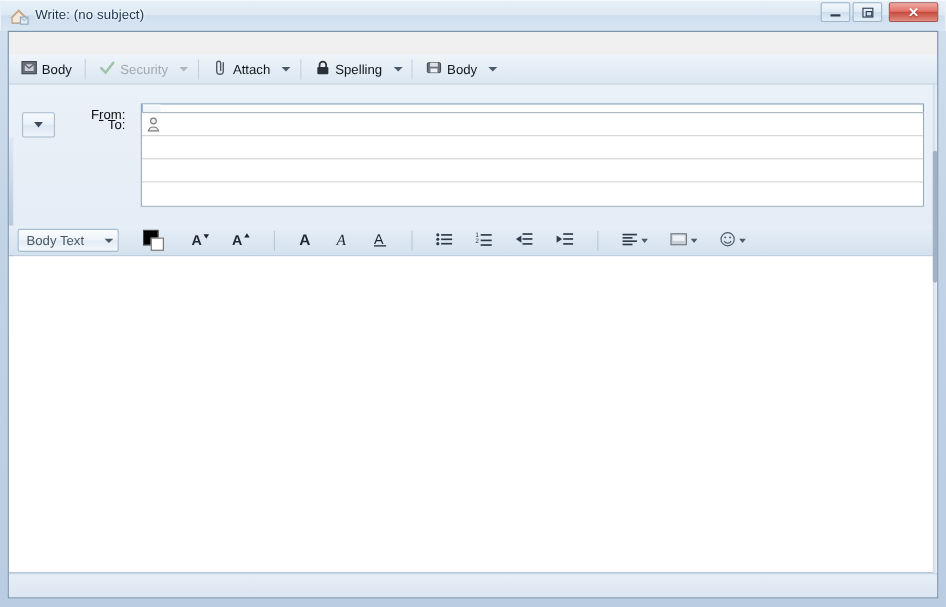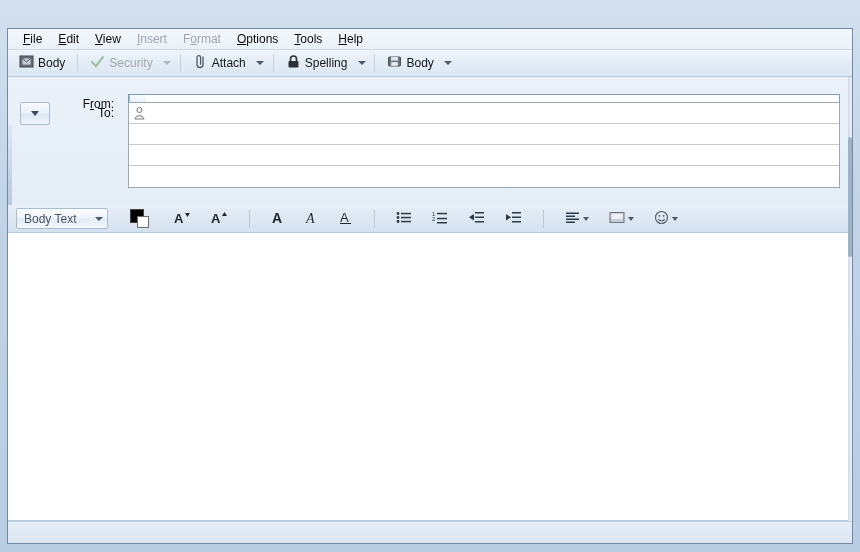--- a/index.html
+++ b/index.html
@@ -279,33 +279,50 @@
   #left-sliver {
     position: absolute; left: 0; top: 48px; width: 4px; height: 178px;
     background: linear-gradient(to bottom, #dde8f3 0%, #b7c9dd 45%, #8fa6bf 55%, #d6e2ef 100%);
   }
 </style>
 </head>
 <body>
 
 <div id="window-frame">
 
+  <div id="titlebar">
+
+    <span id="app-icon">
+      <svg width="18" height="18" viewBox="0 0 18 18">
+        <path d="M2 10 L8 4 L14 10 L14 15 L2 15 Z" fill="#f6e9dc" stroke="#b59a7f" stroke-width="1"></path>
+        <path d="M1 10.3 L8 3.4 L15 10.3" fill="none" stroke="#c9a989" stroke-width="1.4"></path>
+        <rect x="9.5" y="9.5" width="7" height="6.5" fill="#dfe9f4" stroke="#8fa9c2" stroke-width="1"></rect>
+        <path d="M9.5 9.5 L13 12.5 L16.5 9.5" fill="none" stroke="#8fa9c2" stroke-width="0.9"></path>
+      </svg>
+    </span>
+
+    <span id="title-text">Write: (no subject)</span>
+
+    <div class="caption-btn" id="btn-min">
+      <span class="glyph">
+          <span class="min-bar"></span>
+        </span>
+    </div>
+    <div class="caption-btn" id="btn-max">
+      <span class="glyph">
+          <span class="max-box"></span>
+        </span>
+    </div>
+    <div class="caption-btn" id="btn-close">
+      <span class="glyph">✕</span>
+    </div>
+  </div>
 
   <div id="frame-inner">
 
-    <div id="menubar">
-      <div class="menu-item"><span class="u">F</span>ile</div>
-      <div class="menu-item"><span class="u">E</span>dit</div>
-      <div class="menu-item"><span class="u">V</span>iew</div>
-      <div class="menu-item disabled"><span class="u">I</span>nsert</div>
-      <div class="menu-item disabled">F<span class="u">o</span>rmat</div>
-      <div class="menu-item"><span class="u">O</span>ptions</div>
-      <div class="menu-item"><span class="u">T</span>ools</div>
-      <div class="menu-item"><span class="u">H</span>elp</div>
-    </div>
 
     <div id="toolbar">
 
       <div class="tb-btn">
         <span>
           <svg width="15" height="15" viewBox="0 0 15 15">
             <rect x="1" y="2" width="13" height="11" fill="#6f7580" stroke="#3b4149" stroke-width="1"></rect>
             <rect x="3" y="4" width="9" height="7" fill="#c9ced6" stroke="#5a6069" stroke-width="0.8"></rect>
             <path d="M3 4 L7.5 8 L12 4" fill="none" stroke="#4c525b" stroke-width="1"></path>
           </svg>

